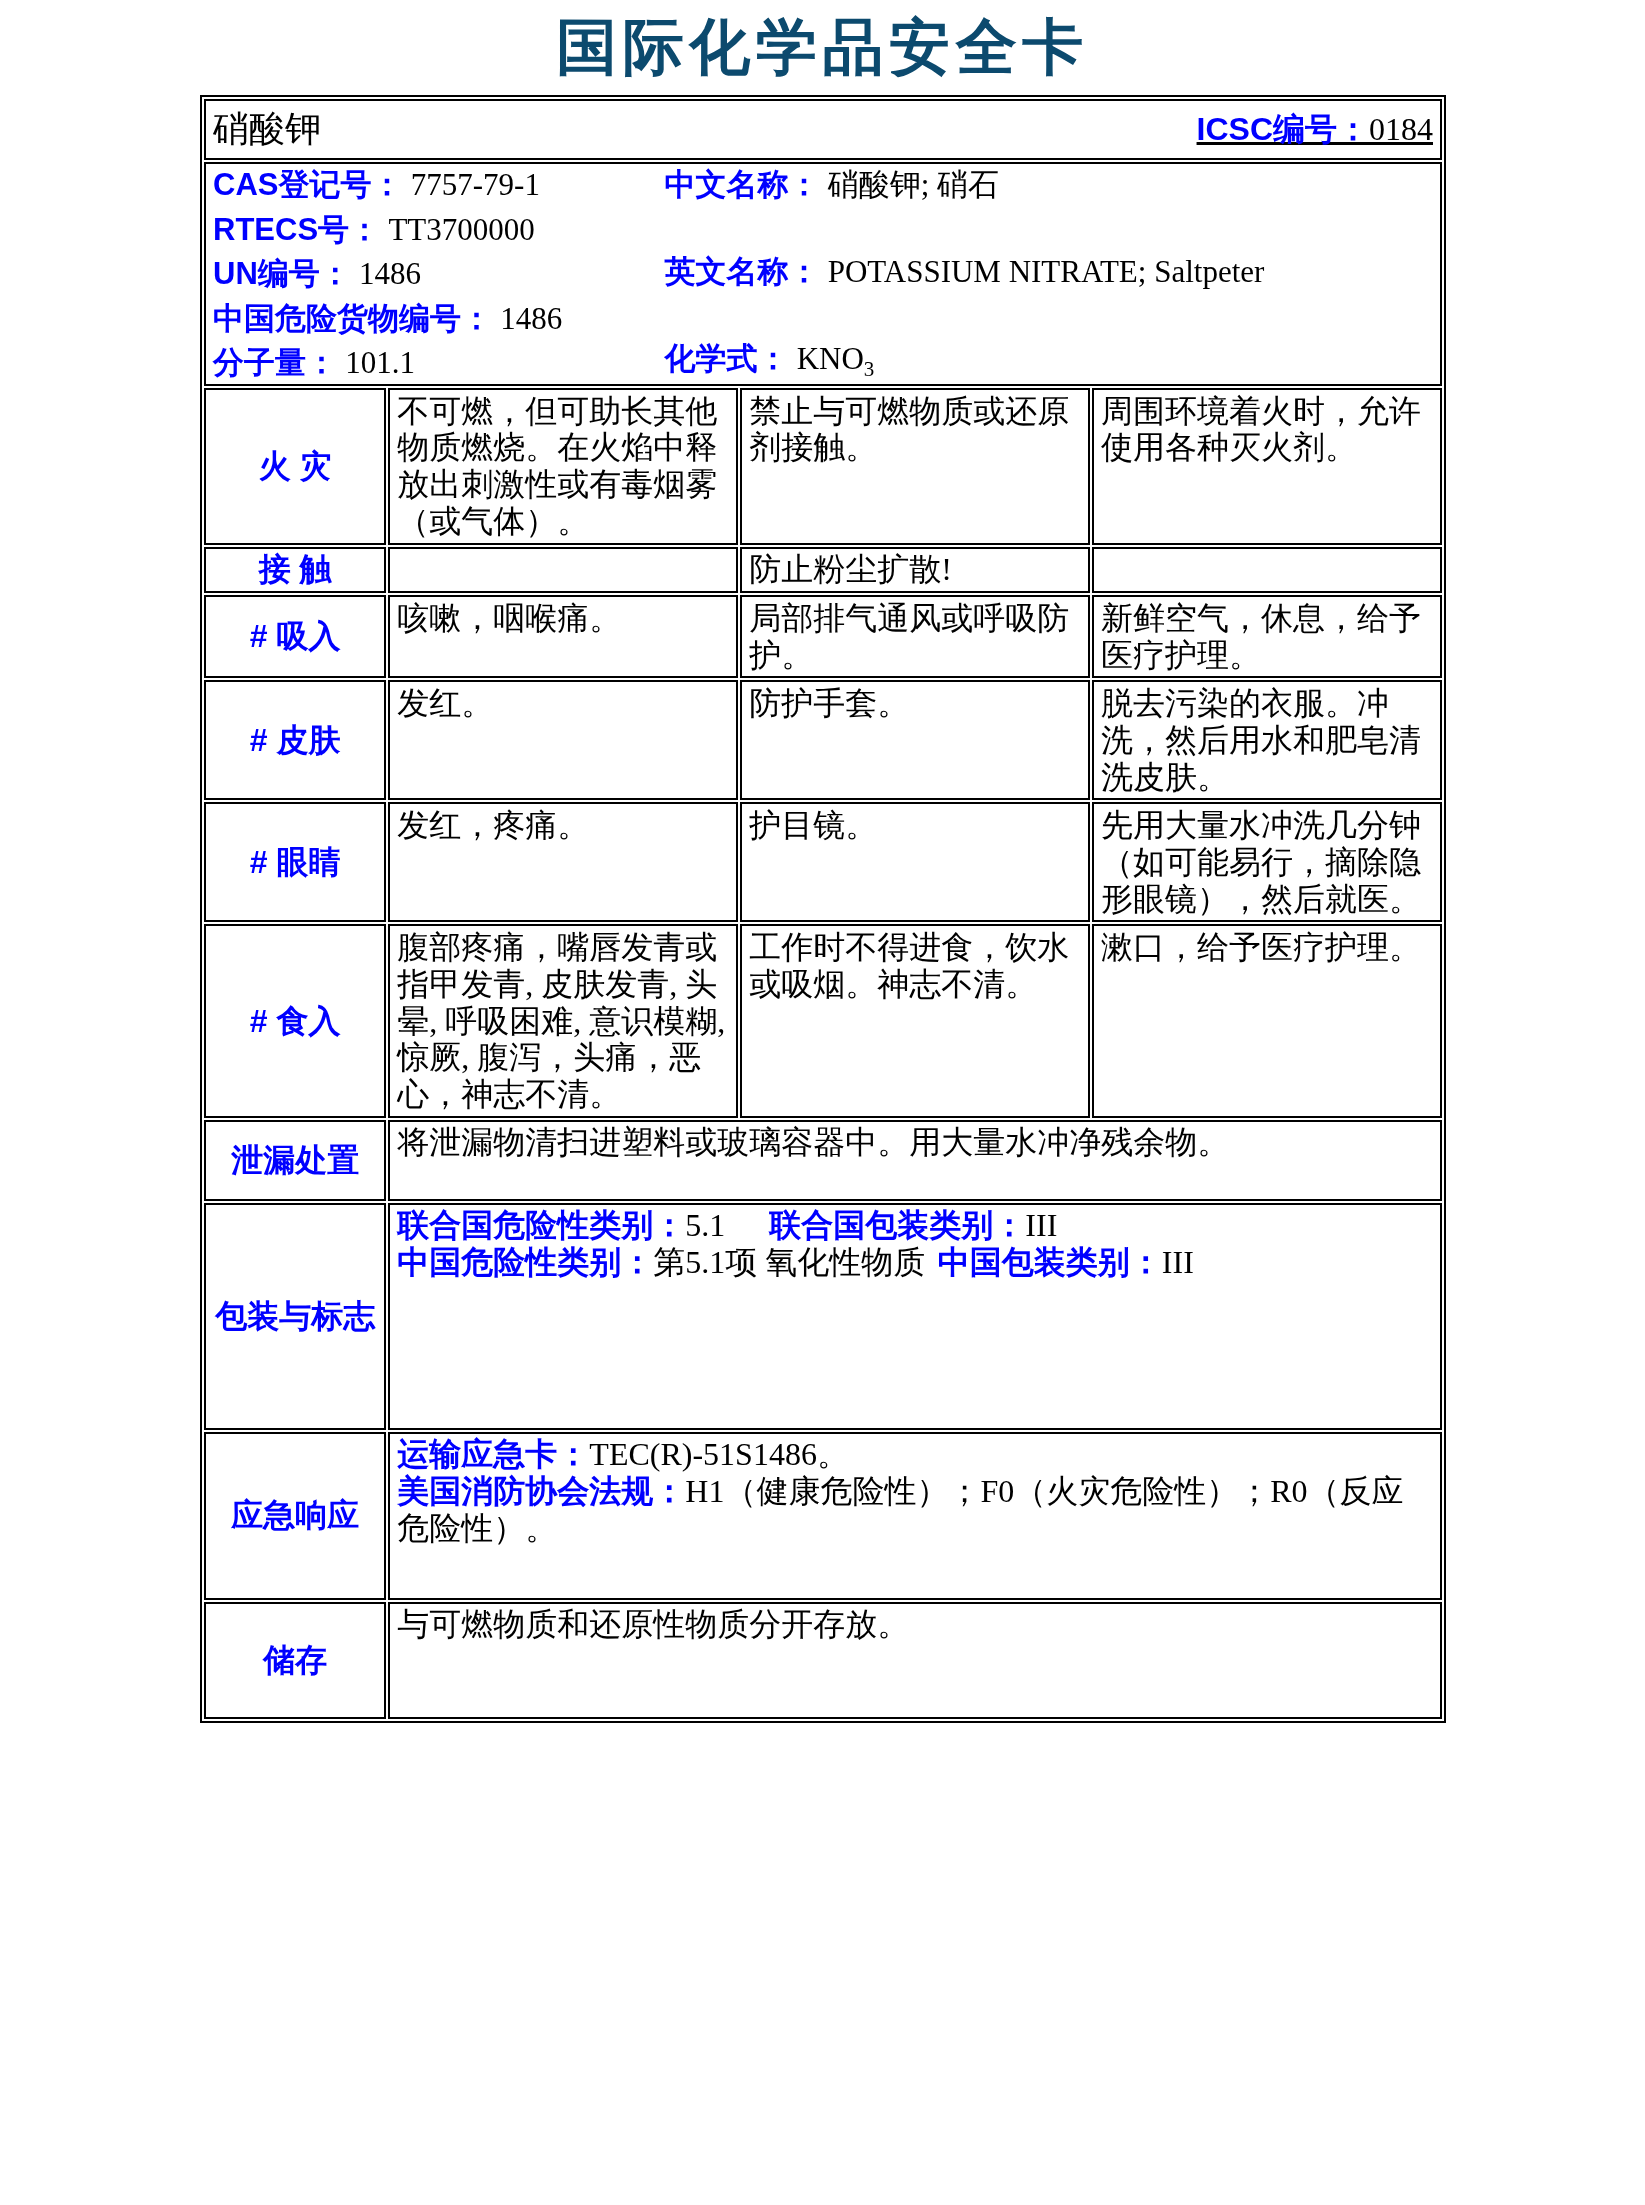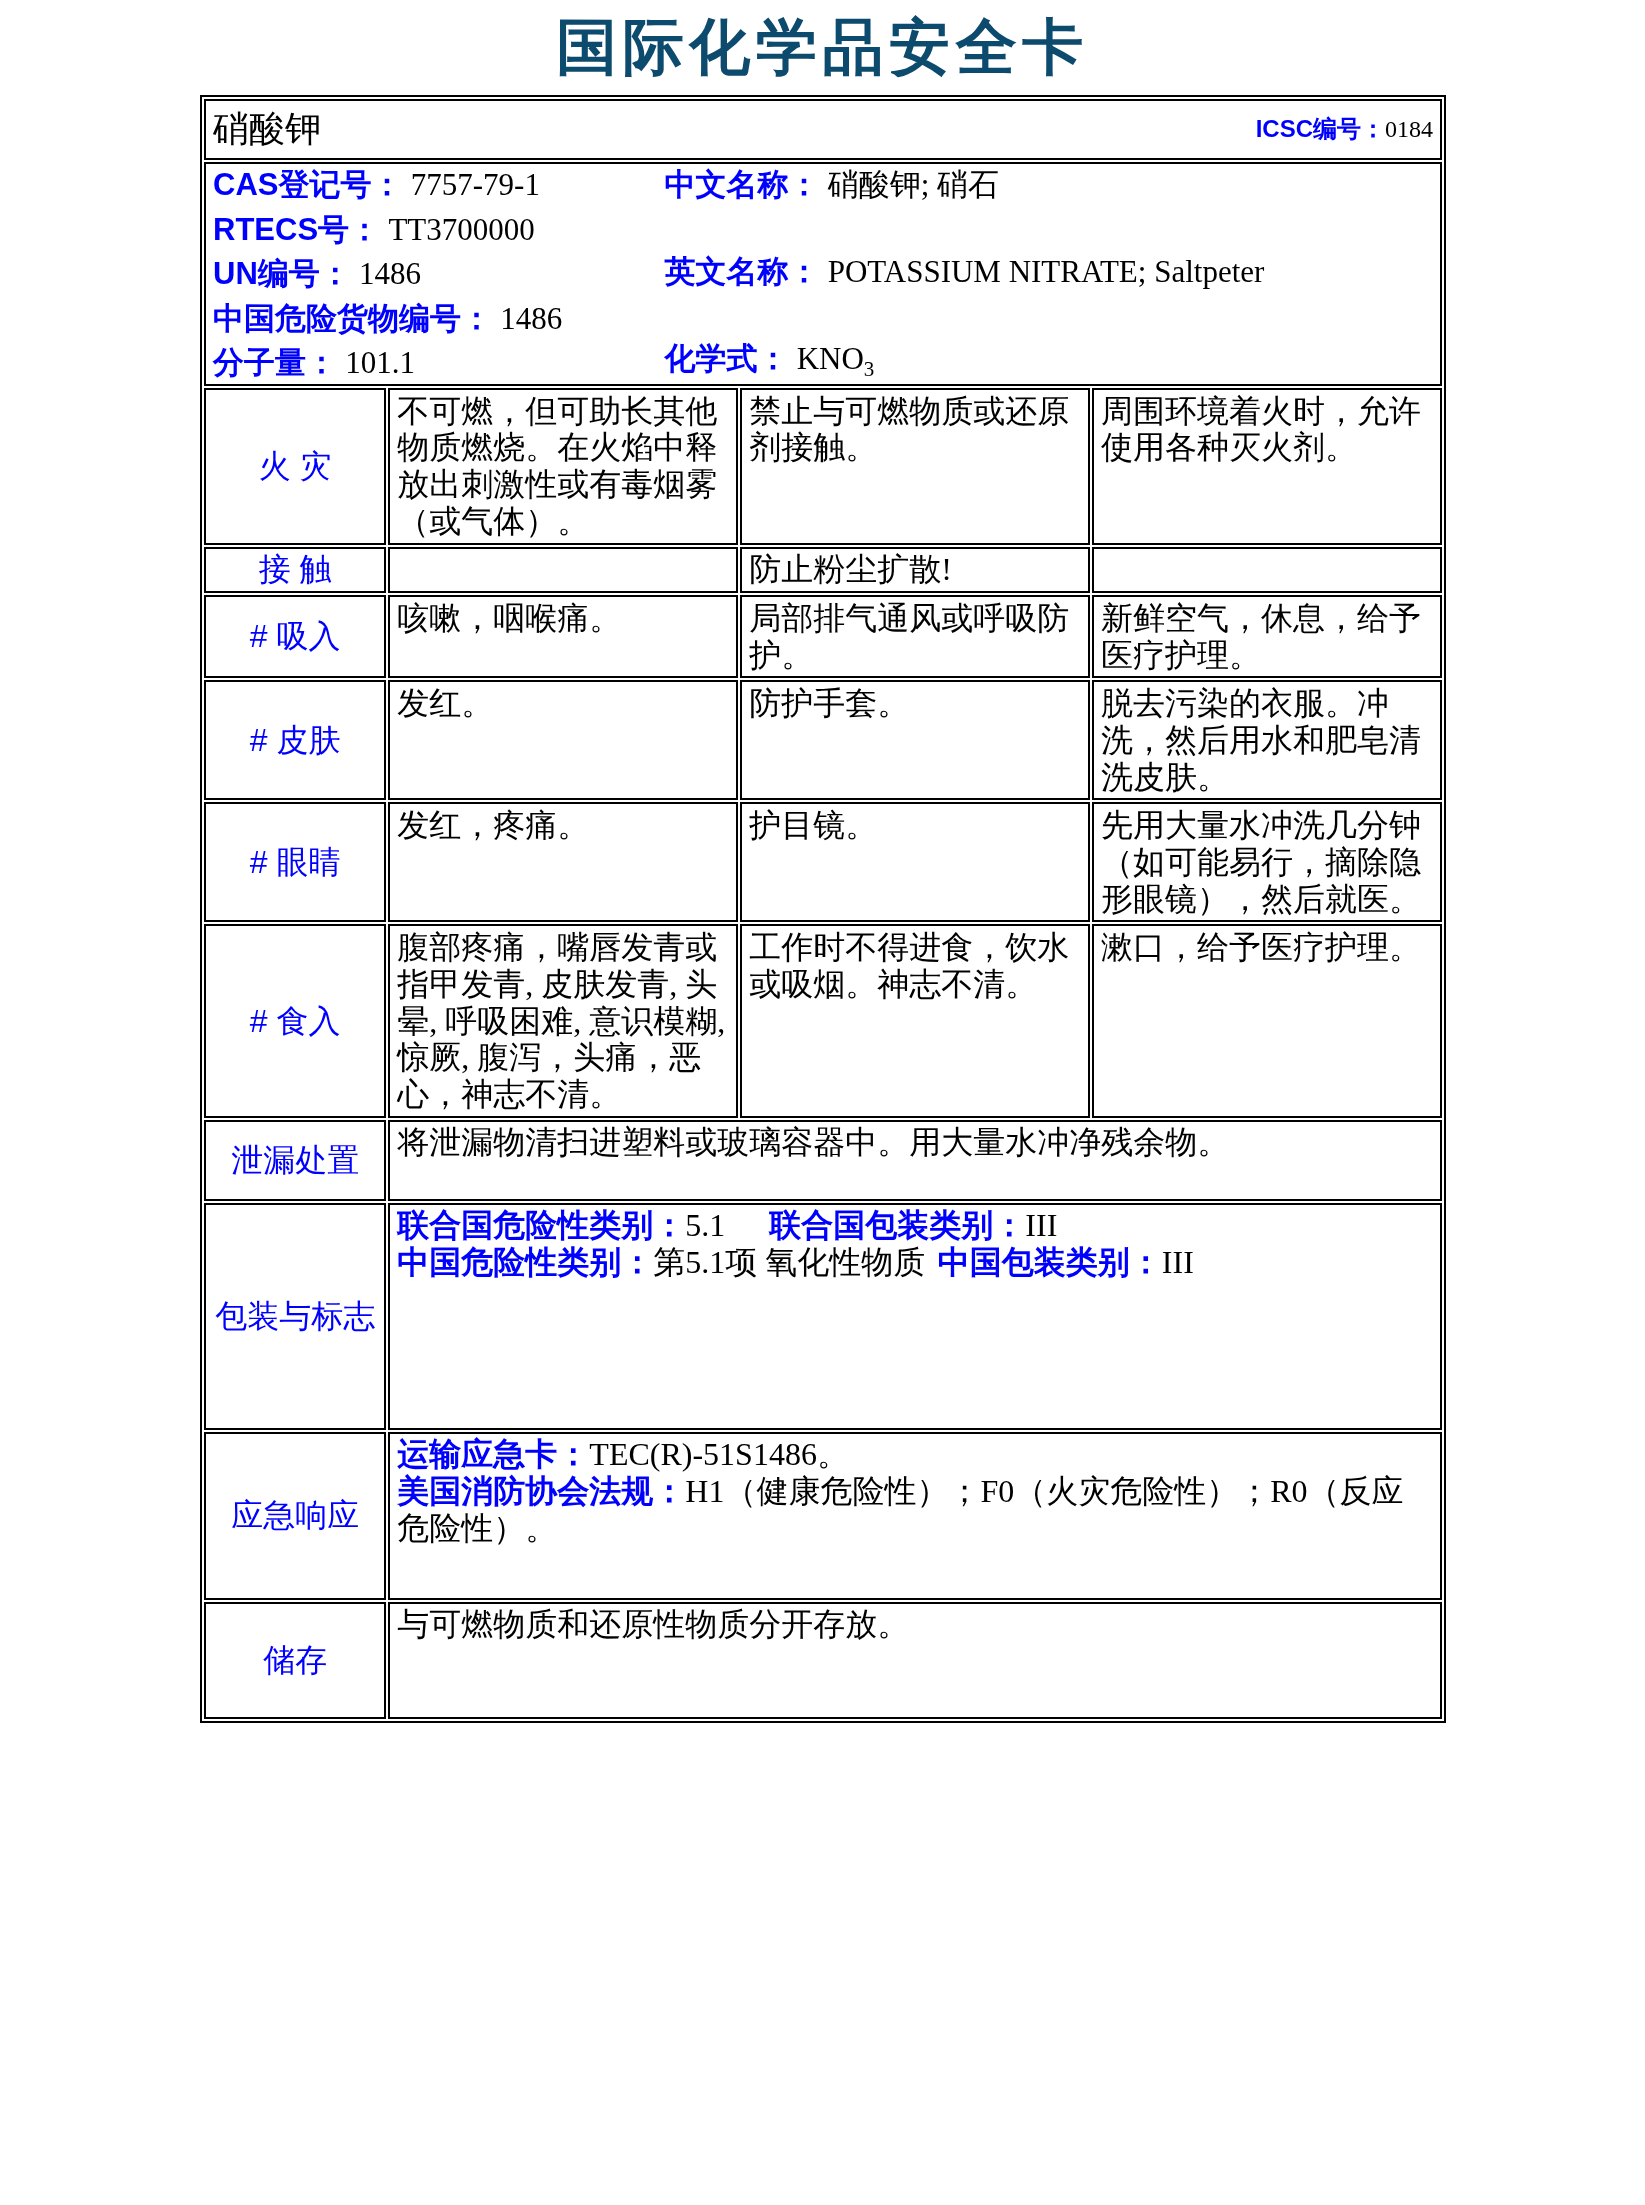--- a/index.html
+++ b/index.html
@@ -41,33 +41,33 @@
     vertical-align: top;
     font-size: 32px;
     line-height: 1.15;
     overflow: hidden;
   }
   .name-cell { vertical-align: middle; }
   .name-flex { display: flex; justify-content: space-between; align-items: center; }
   .chem-name { font-size: 36px; font-family: "Liberation Serif", "DejaVu Serif", serif; }
   .blue-label { color: #0000ff; font-weight: bold; }
   .latin { font-family: "Liberation Serif", "DejaVu Serif", serif; }
-  .icsc-num { font-size: 24px; }
+  .icsc-num { font-size: 32px; text-decoration: underline; }
   .info-grid { display: flex; height: 214px; }
   .info-left { width: 37%; display: flex; flex-direction: column; justify-content: space-between; }
   .info-right { width: 63%; display: flex; flex-direction: column; justify-content: space-between; }
   .info-line { font-size: 31px; white-space: nowrap; }
   .info-line .val { margin-left: 8.3px; color: #000000; font-weight: normal; }
   sub { font-size: 21px; }
   .header-cell {
     color: #0000ff; font-weight: bold; text-align: center; vertical-align: middle;
     font-size: 33px; line-height: 1.3;
   }
   .label-cell {
-    color: #0000ff; font-weight: normal; text-align: center; vertical-align: middle;
+    color: #0000ff; font-weight: bold; text-align: center; vertical-align: middle;
     font-size: 32px; white-space: nowrap;
   }
   .content { font-family: "Liberation Serif", "DejaVu Serif", serif; color: #000000; }
   .content .blue-label { font-family: "Liberation Sans", "DejaVu Sans", sans-serif; }
   .pair-gap { display: inline-block; width: 44px; }
   .small-gap { display: inline-block; width: 12.5px; }
 </style>
 </head>
 <body>
 

